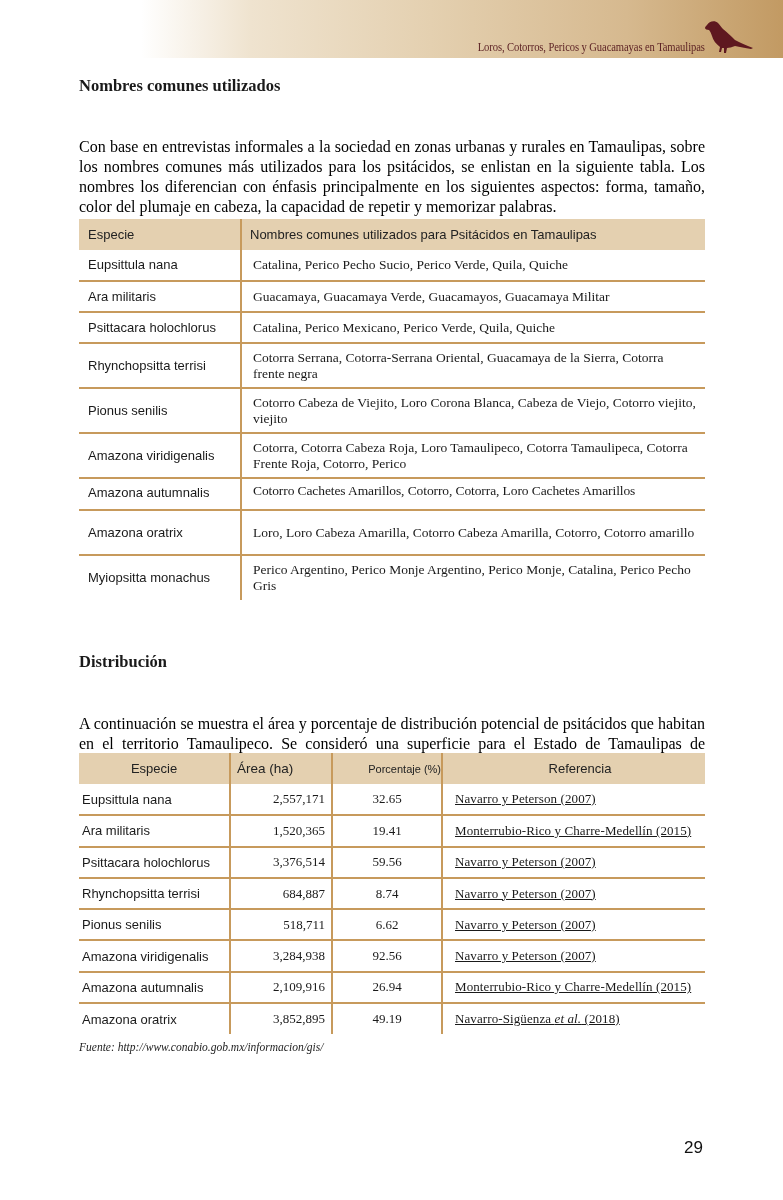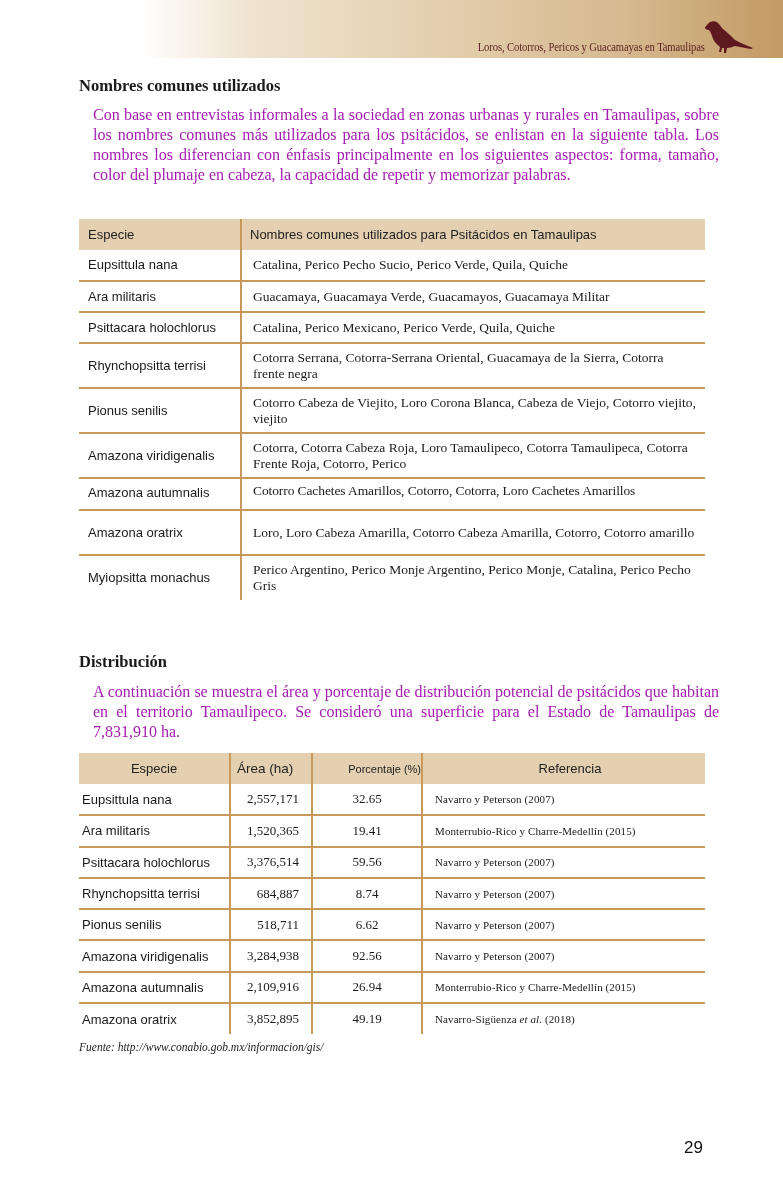--- a/index.html
+++ b/index.html
@@ -14,22 +14,22 @@
     position: absolute; right: 78px; top: 41px;
     font-family: "Liberation Serif", serif; font-size: 11.5px; color: #5a1f22;
     letter-spacing: -0.1px; transform: scaleX(0.92); transform-origin: right center;
   }
   .parrot-icon { position: absolute; left: 702px; top: 20px; width: 52px; height: 34px; }
 
   h2 {
     position: absolute; left: 79px; font-size: 16.5px; font-weight: bold; color: #1a1a1a;
   }
   .para {
-    position: absolute; left: 93px; width: 626px; font-size: 16px; line-height: 20px;
-    text-align: justify; color: #a21caf;
+    position: absolute; left: 79px; width: 626px; font-size: 16px; line-height: 20px;
+    text-align: justify; color: #000000; margin-top: 32px;
   }
 
   table { position: absolute; border-collapse: collapse; font-size: 13px; }
   .sans { font-family: Liberation Sans, sans-serif; }
   .serif { font-family: "Liberation Serif", "DejaVu Serif", serif; }
 
   
   #t1 { left: 79px; top: 219px; width: 626px; }
   #t1 thead tr { background: #e4d0b0; height: 31px; }
   #t1 th { text-align: left; font-weight: normal; font-size: 13px; padding-left: 9px; color: #222; }
@@ -40,29 +40,29 @@
   #t1 tbody tr { border-bottom: 2px solid #c79a5c; }
   #t1 tbody tr:last-child { border-bottom: none; }
 
   
   #t2 { left: 79px; top: 753px; width: 626px; }
   #t2 thead tr { background: #e4d0b0; height: 31px; }
   #t2 th { font-weight: normal; color: #222; font-size: 13px; }
   #t2 td { height: 31.3px; vertical-align: middle; font-size: 13px; }
   #t2 .c1 { width: 151px; text-align: left; padding-left: 3px; }
   #t2 th.c1 { text-align: center; padding-left: 0; }
-  #t2 .c2 { width: 82px; border-left: 2px solid #c79a5c; text-align: right; padding-right: 12px; }
+  #t2 .c2 { width: 102px; border-left: 2px solid #c79a5c; text-align: right; padding-right: 6px; }
   #t2 th.c2 { text-align: left; padding-left: 6px; font-size: 13.5px; }
   #t2 .c3 { width: 110px; border-left: 2px solid #c79a5c; text-align: center; }
   #t2 th.c3 { font-size: 11px; text-align: right; padding-left: 6px; }
   #t2 .c4 { border-left: 2px solid #c79a5c; text-align: left; padding-left: 12px; }
   #t2 th.c4 { text-align: center; }
   #t2 tbody tr { border-bottom: 2px solid #c79a5c; }
   #t2 tbody tr:last-child { border-bottom: none; }
-  #t2 td.c4 { font-size: 11px; letter-spacing: 0.1px; }
+  #t2 td.c4 { font-size: 13px; letter-spacing: 0.1px; text-decoration: underline; }
   #t2 td.c1 { font-size: 13px; }
 
   .source {
     position: absolute; left: 79px; top: 1041px; font-size: 11.5px; font-style: italic; color: #222;
   }
   .page-number {
     position: absolute; left: 684px; top: 1138px; font-family: "Liberation Sans", sans-serif;
     font-size: 17px; color: #111;
   }
 </style>

